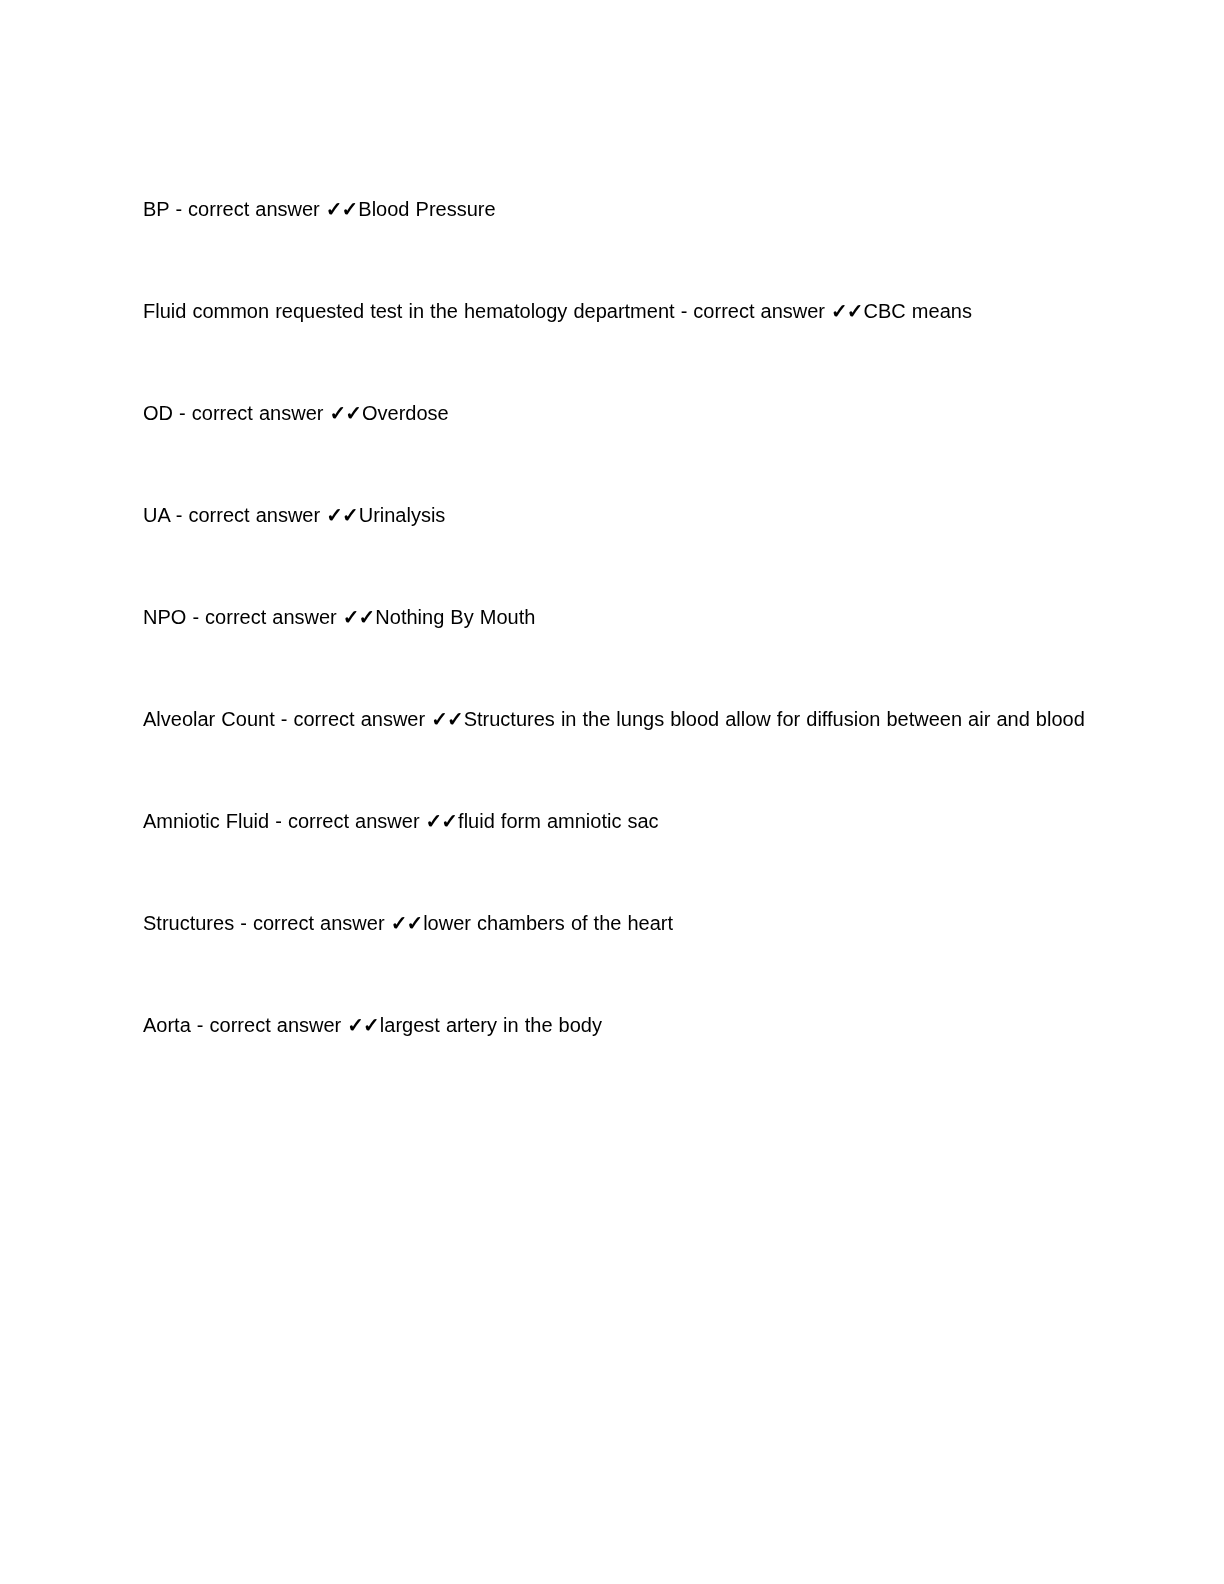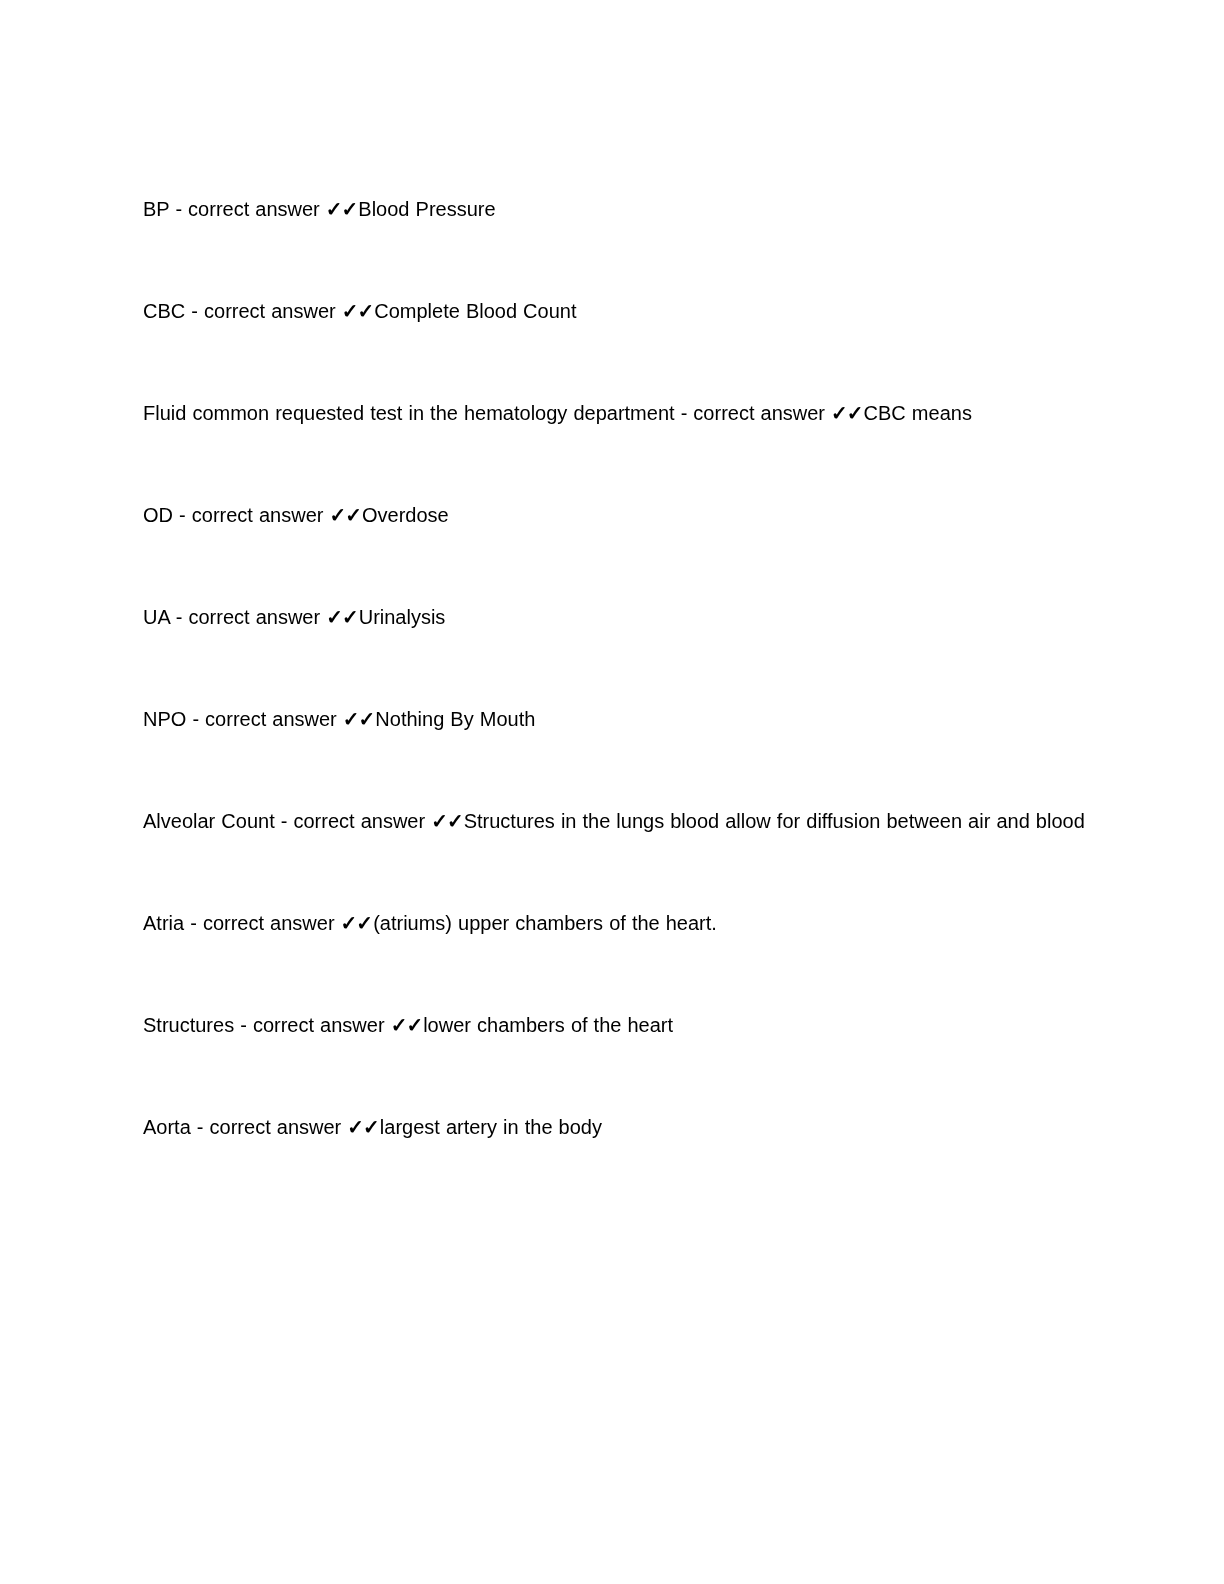--- a/index.html
+++ b/index.html
@@ -40,33 +40,32 @@
     padding-right: 1px;
   }
 </style>
 </head>
 <body>
 
 <main class="page">
   <section class="content">
   <p class="entry"><span>BP</span><span> - correct answer </span><span class="checks">✓✓</span><span>Blood Pressure</span></p>
 
-  <p class="entry"><span>CBC</span><span> - correct answer </span><span class="checks">✓✓</span><span>Complete Blood Count</span></p>
 
   <p class="entry"><span>Fluid common requested test in the hematology department</span><span> - correct answer </span><span class="checks">✓✓</span><span>CBC means</span></p>
 
   <p class="entry"><span>OD</span><span> - correct answer </span><span class="checks">✓✓</span><span>Overdose</span></p>
 
   <p class="entry"><span>UA</span><span> - correct answer </span><span class="checks">✓✓</span><span>Urinalysis</span></p>
 
 
   <p class="entry"><span>NPO</span><span> - correct answer </span><span class="checks">✓✓</span><span>Nothing By Mouth</span></p>
 
   <p class="entry"><span>Alveolar Count</span><span> - correct answer </span><span class="checks">✓✓</span><span>Structures in the lungs blood allow for diffusion between air and blood</span></p>
 
+  <p class="entry"><span>Amniotic Fluid</span><span> - correct answer </span><span class="checks">✓✓</span><span>fluid form amniotic sac</span></p>
 
-  <p class="entry"><span>Atria</span><span> - correct answer </span><span class="checks">✓✓</span><span>(atriums) upper chambers of the heart.</span></p>
 
   <p class="entry"><span>Structures</span><span> - correct answer </span><span class="checks">✓✓</span><span>lower chambers of the heart</span></p>
 
   <p class="entry"><span>Aorta</span><span> - correct answer </span><span class="checks">✓✓</span><span>largest artery in the body</span></p>
 </section>
 </main>
 
 </body></html>

